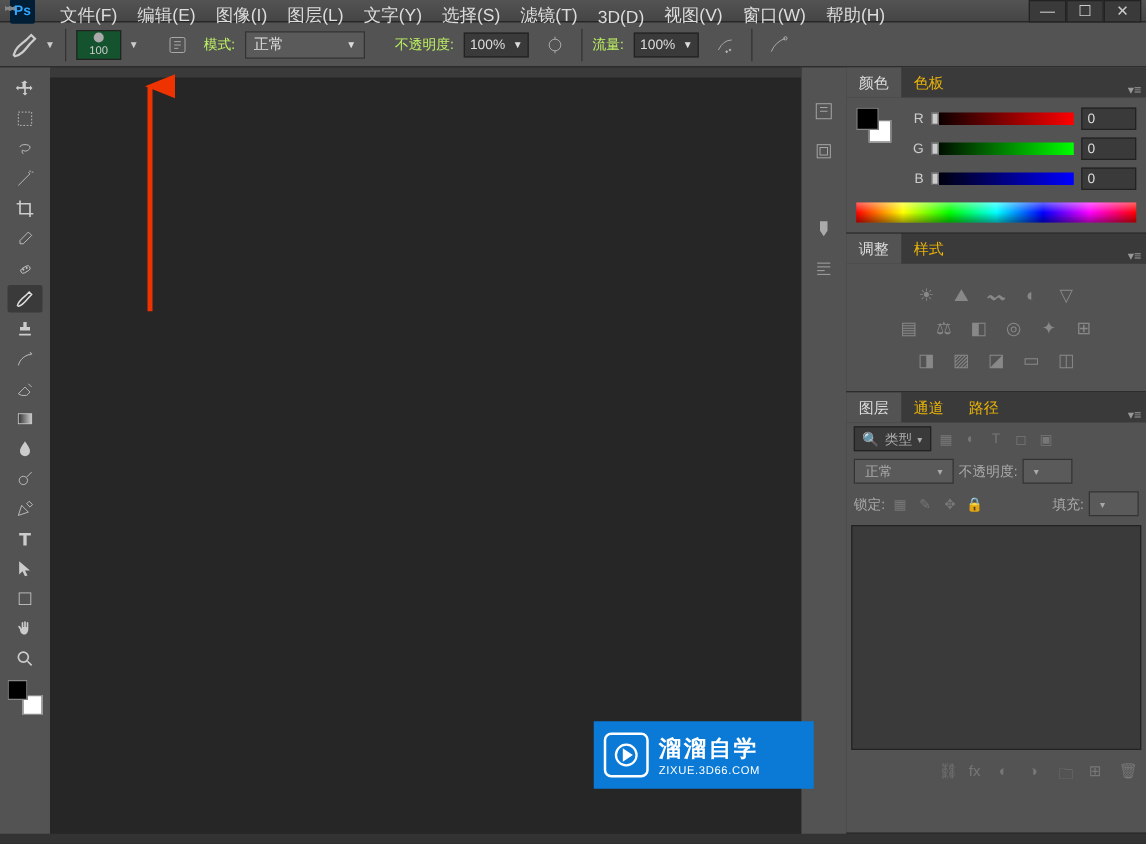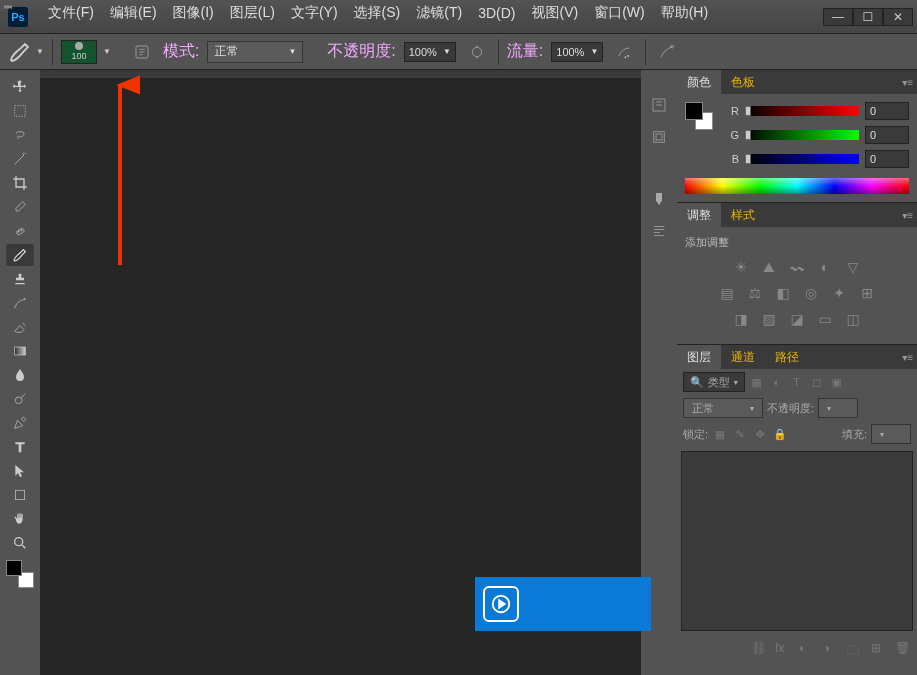--- a/index.html
+++ b/index.html
@@ -1,38 +1,38 @@
 <!DOCTYPE html>
 <html><head>
 <meta charset="utf-8">
 <style>
 * { margin: 0; padding: 0; box-sizing: border-box; font-family: "Microsoft YaHei", Arial, sans-serif; }
 body { background: #333; width: 917px; height: 675px; overflow: hidden; position: relative; }
 
 
-.titlebar { height: 34px; background: linear-gradient(#535353, #454545); display: flex; align-items: center; justify-content: space-between; border-bottom: 1px solid #222; }
+.titlebar { height: 18px; background: linear-gradient(#535353, #454545); display: flex; align-items: center; justify-content: space-between; border-bottom: 1px solid #222; }
 .logo { width: 20px; height: 20px; margin-left: 8px; background: #001e36; color: #31a8ff; font-weight: bold; font-size: 11px; display: flex; align-items: center; justify-content: center; border-radius: 2px; }
 .win-controls { display: flex; gap: 0; margin-right: 4px; }
 .win-btn { width: 30px; height: 18px; background: #3a3a3a; color: #ccc; font-size: 12px; display: flex; align-items: center; justify-content: center; border: 1px solid #222; cursor: pointer; }
 
 
 .menubar { position: absolute; top: 0; left: 40px; height: 26px; display: flex; align-items: center; gap: 0; }
 .menu-item { color: #ddd; font-size: 14px; padding: 0 8px; cursor: pointer; }
 
 
 .optionsbar { height: 36px; background: #535353; display: flex; align-items: center; padding: 0 8px; border-bottom: 1px solid #222; gap: 8px; }
 .opt-brush { display: flex; align-items: center; gap: 4px; }
 .opt-brush-icon { width: 24px; height: 22px; display:flex; align-items:center; justify-content:center; }
 .opt-caret { color:#ccc; font-size:8px; }
 .opt-size { width: 36px; height: 24px; background: #14532d; border: 1px solid #222; color: #ccc; font-size: 11px; display: flex; flex-direction:column; align-items: center; justify-content: center; position: relative; }
 .opt-size-dot { width:8px; height:8px; background:#aaa; border-radius:50%; }
 .opt-size-num { font-size:9px; margin-top:1px; }
 .opt-size-caret { position:absolute; right:-14px; color:#ccc; font-size:8px; }
 .opt-ico-btn { width:26px; height:24px; background:#535353; display:flex; align-items:center; justify-content:center; }
-.opt-label { color:#f0abfc; font-size:16px; }
+.opt-label { color:#bef264; font-size:11px; }
 .opt-select { height:22px; background:#5a5a5a; border:1px solid #333; color:#ddd; font-size:12px; display:flex; align-items:center; padding:0 6px; gap:50px; }
 .opt-input { height:20px; background:#3a3a3a; border:1px solid #222; color:#ddd; font-size:11px; padding:0 4px; display:flex; align-items:center; }
 .vdiv { width:1px; height:26px; background:#333; }
 
 
 .main { display: flex; height: calc(100% - 62px); }
 .lefttools { width: 40px; background: #535353; display: flex; flex-direction: column; align-items: center; padding-top: 6px; gap: 2px; }
 .tool { width: 28px; height: 22px; display: flex; align-items: center; justify-content: center; color: #ccc; cursor: pointer; border-radius:2px; }
 .tool.active { background: #3a3a3a; }
 .tool svg { width: 16px; height: 16px; }
@@ -42,21 +42,21 @@
 
 .canvas-area { flex:1; background:#262626; position:relative; }
 .canvas-tabs-strip { position:absolute; top:0; left:0; right:0; height:8px; background:#3a3a3a; }
 .arrow-annotation { position:absolute; left:60px; top:5px; }
 
 .panel-strip { width:36px; background:#535353; display:flex; flex-direction:column; align-items:center; padding-top:24px; gap:10px; }
 .strip-ico { width:22px; height:22px; color:#aaa; display:flex; align-items:center; justify-content:center; }
 
 .rightpanels { width:240px; background:#535353; display:flex; flex-direction:column; }
 .panel { border-bottom:1px solid #222; }
-.panel-tabs { height:24px; background:#3a3a3a; display:flex; align-items:center; position:relative; }
+.panel-tabs { height:24px; background:#3a3a3a; display:flex; align-items:flex-end; position:relative; }
 .panel-tab { padding:0 10px; font-size:12px; color:#eab308; height:100%; display:flex; align-items:center; cursor:pointer; }
 .panel-tab.active { background:#535353; color:#ddd; }
 .panel-menu { position:absolute; right:4px; color:#999; font-size:10px; }
 .panel-body { padding:8px; font-size:12px; color:#ccc; }
 
 .color-row { display:flex; align-items:center; gap:6px; margin-bottom:6px; }
 .color-row .lbl { width:12px; text-align:right; font-size:11px; color:#ccc; }
 .slider { flex:1; height:10px; position:relative; }
 .slider-r { background:linear-gradient(to right, #000, #f00); }
 .slider-g { background:linear-gradient(to right, #000, #0f0); }
@@ -378,21 +378,20 @@
       </div>
     </div>
 
     <div class="panel">
       <div class="panel-tabs">
         <div class="panel-tab active">调整</div>
         <div class="panel-tab">样式</div>
         <div class="panel-menu">▾≡</div>
       </div>
       <div class="panel-body">
-        <div style="font-size:11px;color:#bbb;">添加调整</div>
         <div class="adjust-row">
           <span class="adj-ico">☀</span>
           <span class="adj-ico">⛰</span>
           <span class="adj-ico">〰</span>
           <span class="adj-ico">◐</span>
           <span class="adj-ico">▽</span>
         </div>
         <div class="adjust-row">
           <span class="adj-ico">▤</span>
           <span class="adj-ico">⚖</span>
@@ -466,13 +465,17 @@
   </div>
 </div>
 
 <div class="watermark">
   <div class="wm-logo">
     <svg width="22" height="22" viewBox="0 0 24 24" fill="none" stroke="#fff" stroke-width="2">
         <circle cx="12" cy="12" r="9"></circle>
         <path d="M10 8l6 4-6 4z" fill="#fff"></path>
       </svg>
   </div>
+  <div class="wm-text">
+    <span class="wm-cn">溜溜自学</span>
+    <span class="wm-url">ZIXUE.3D66.COM</span>
+  </div>
 </div>
 
 </body></html>

